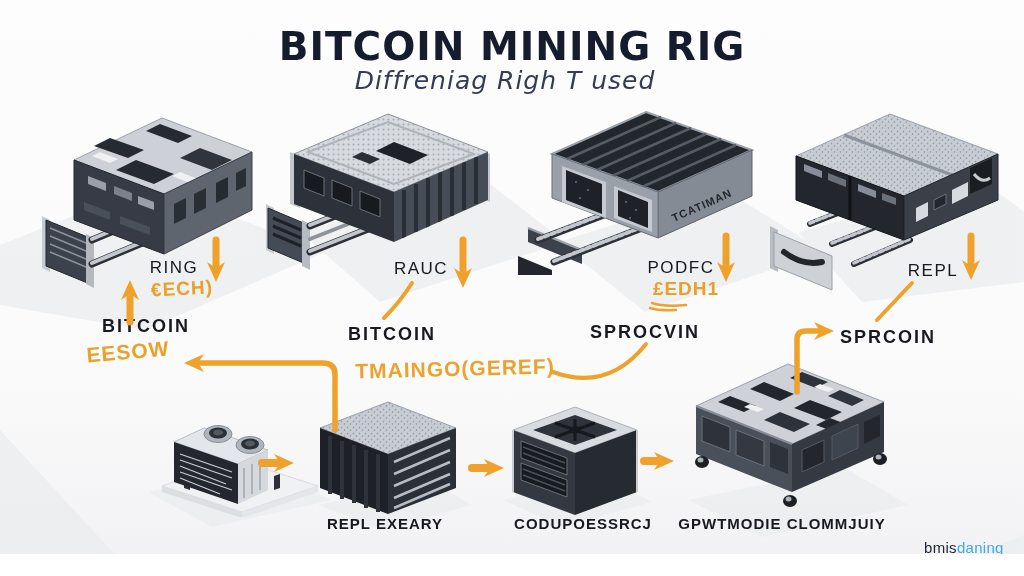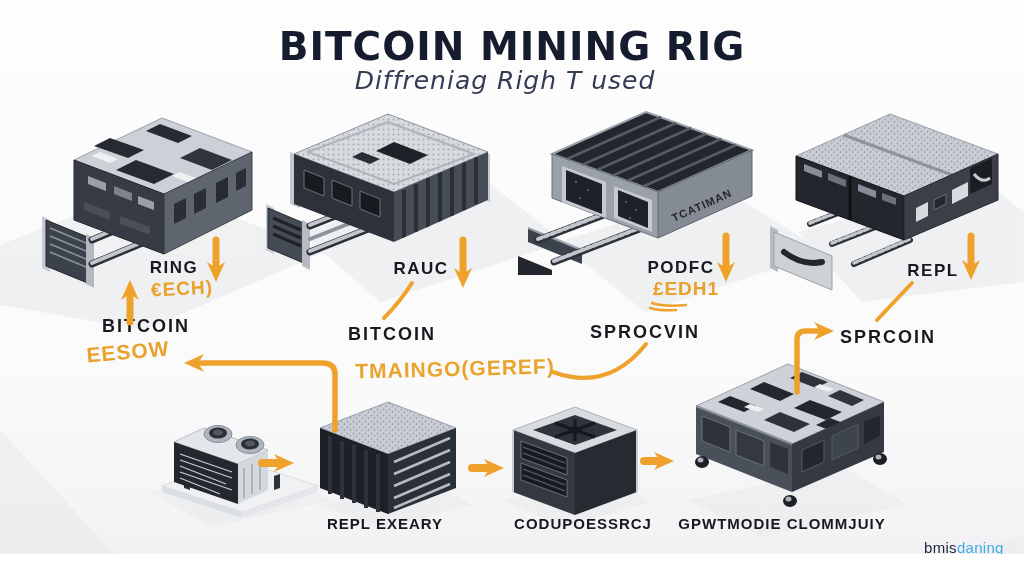--- a/index.html
+++ b/index.html
@@ -6,21 +6,21 @@
   body{font-family:"Liberation Sans", sans-serif; background:#ffffff;}
   #canvas{position:relative;width:1024px;height:554px;overflow:hidden;
           background:linear-gradient(180deg,#fdfdfd 0%,#fafafb 70%,#f2f2f4 100%);}
   svg{display:block;}
   .abs{position:absolute;}
   .ctr{transform:translateX(-50%);white-space:nowrap;}
   .title{font-family:"DejaVu Sans", sans-serif;font-weight:800;font-size:39px;
          letter-spacing:1px;color:#151c2e;}
   .subtitle{font-family:"DejaVu Sans", sans-serif;font-style:italic;font-weight:400;
             font-size:25px;letter-spacing:1px;color:#343c55;}
-  .rig-label{font-weight:bold;font-size:17px;letter-spacing:1.5px;color:#17191e;}
+  .rig-label{font-weight:normal;font-size:17px;letter-spacing:1.5px;color:#17191e;}
   .cap-label{font-weight:bold;font-size:18px;letter-spacing:2px;color:#17191e;}
   .orange-label{font-weight:bold;font-size:19px;letter-spacing:1px;color:#e9a12c;}
   .note-label{font-weight:bold;font-size:21px;letter-spacing:1px;color:#eaa32e;}
   .bottom-label{font-weight:bold;font-size:15px;letter-spacing:1px;color:#17191e;}
   .logo{font-weight:normal;font-size:15px;letter-spacing:0.3px;}
   .logo .p1{color:#1c2438;} .logo .p2{color:#3fa9e0;}
 </style>
 </head>
 <body>
 

